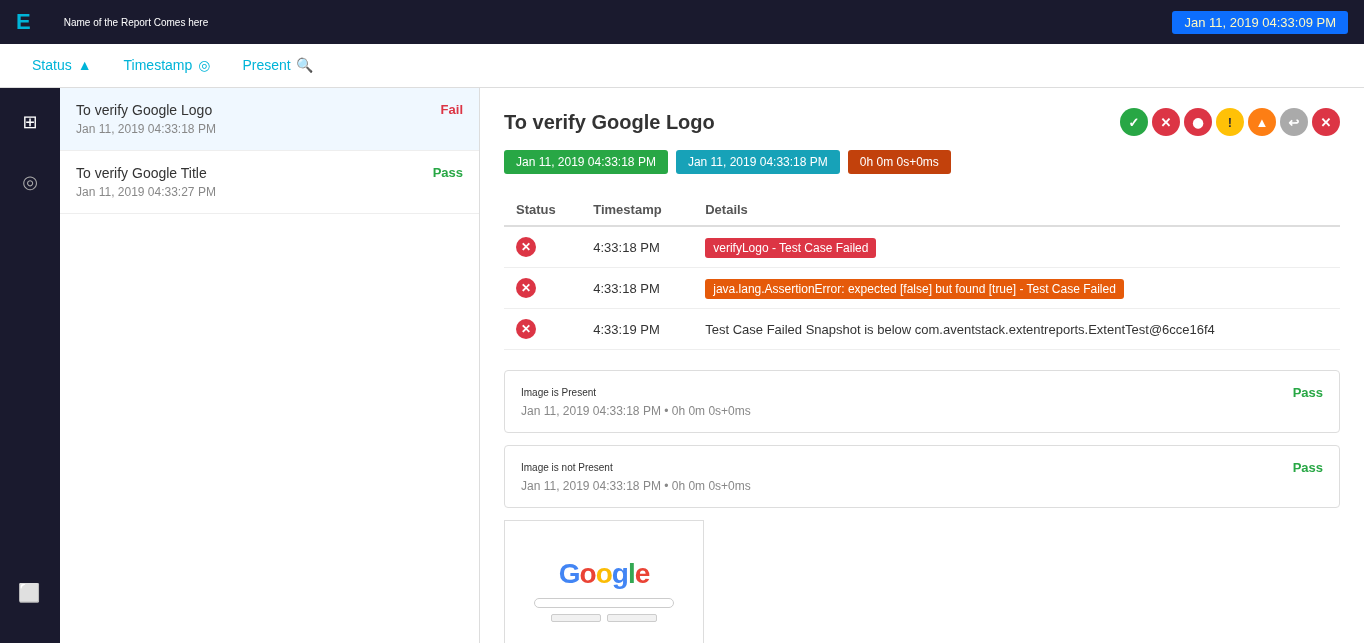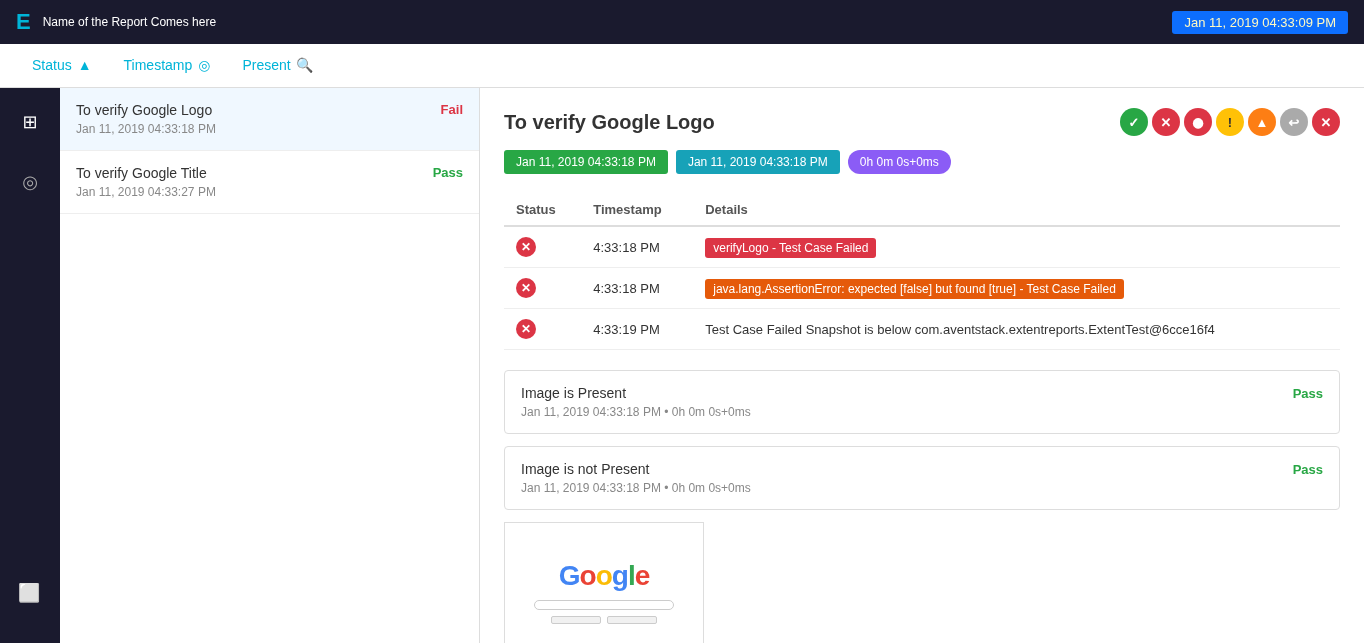--- a/index.html
+++ b/index.html
@@ -11,21 +11,21 @@
       color: white;
       display: flex;
       align-items: center;
       justify-content: space-between;
       padding: 0 16px;
       height: 44px;
       flex-shrink: 0;
     }
     .top-bar-left { display: flex; align-items: center; gap: 12px; }
     .logo-icon { color: #00b4d8; font-size: 22px; font-weight: bold; }
-    .report-title { color: white; font-size: 12px; }
+    .report-title { color: white; font-size: 10px; margin-left: 21px; }
     .top-bar-date {
       background: #0d6efd;
       color: #fef9c3;
       padding: 4px 12px;
       border-radius: 3px;
       font-size: 13px;
     }
 
     
     .nav-bar {
@@ -143,21 +143,21 @@
     .timestamp-row { display: flex; gap: 8px; margin-bottom: 20px; flex-wrap: wrap; }
     .ts-badge {
       padding: 5px 12px;
       border-radius: 3px;
       font-size: 12px;
       color: white;
       font-weight: 500;
     }
     .ts-green { background: #28a745; }
     .ts-blue { background: #17a2b8; }
-    .ts-gray { background: #8b5cf6; border-radius: 12px; }
+    .ts-gray { background: #c2410c; }
 
     
     .detail-table { width: 100%; border-collapse: collapse; margin-bottom: 20px; }
     .detail-table th {
       text-align: left;
       padding: 8px 12px;
       border-bottom: 2px solid #ddd;
       color: #555;
       font-weight: 600;
       font-size: 13px;
@@ -201,21 +201,21 @@
       border: 1px solid #ddd;
       border-radius: 4px;
       padding: 14px 16px;
       margin-bottom: 12px;
     }
     .subtest-header {
       display: flex;
       justify-content: space-between;
       align-items: center;
     }
-    .subtest-name { font-size: 14px; font-weight: 500; color: #333; }
+    .subtest-name { font-size: 10px; font-weight: 500; color: #333; }
     .subtest-meta { font-size: 12px; color: #888; margin-top: 4px; }
 
     
     .screenshot-area {
       border: 1px solid #ddd;
       width: 200px;
       height: 140px;
       background: white;
       display: flex;
       align-items: center;

